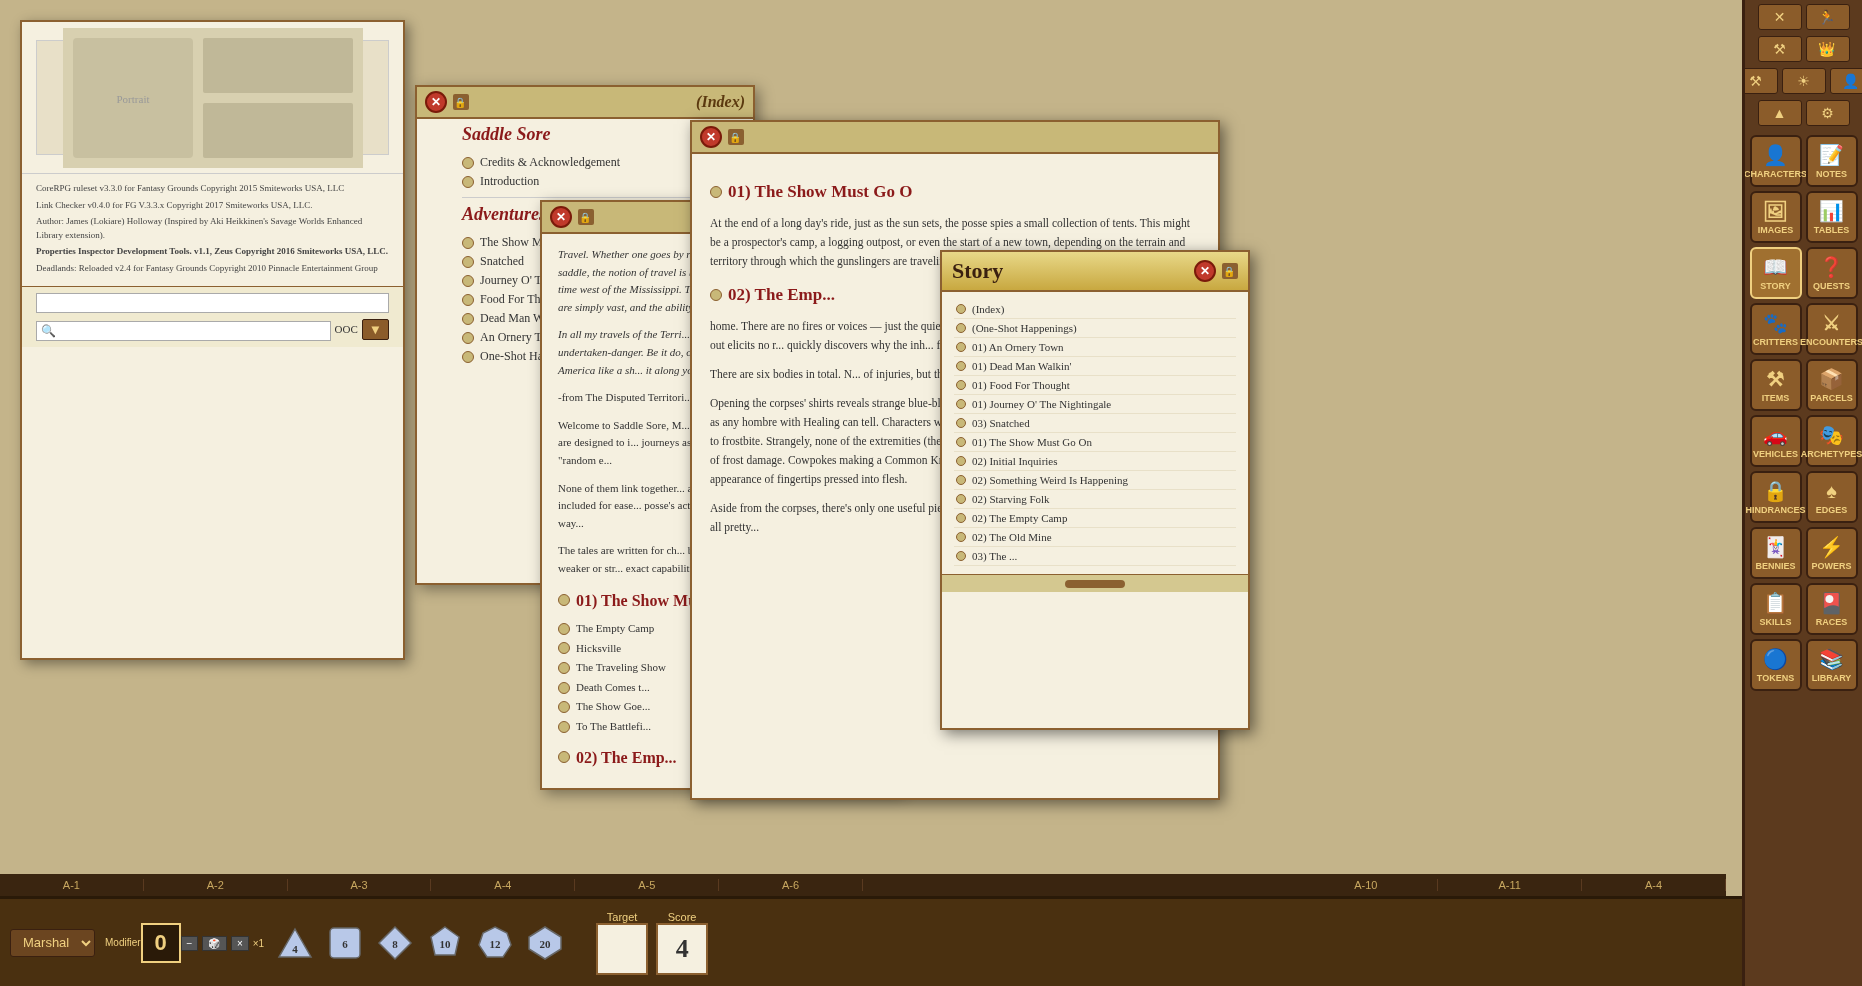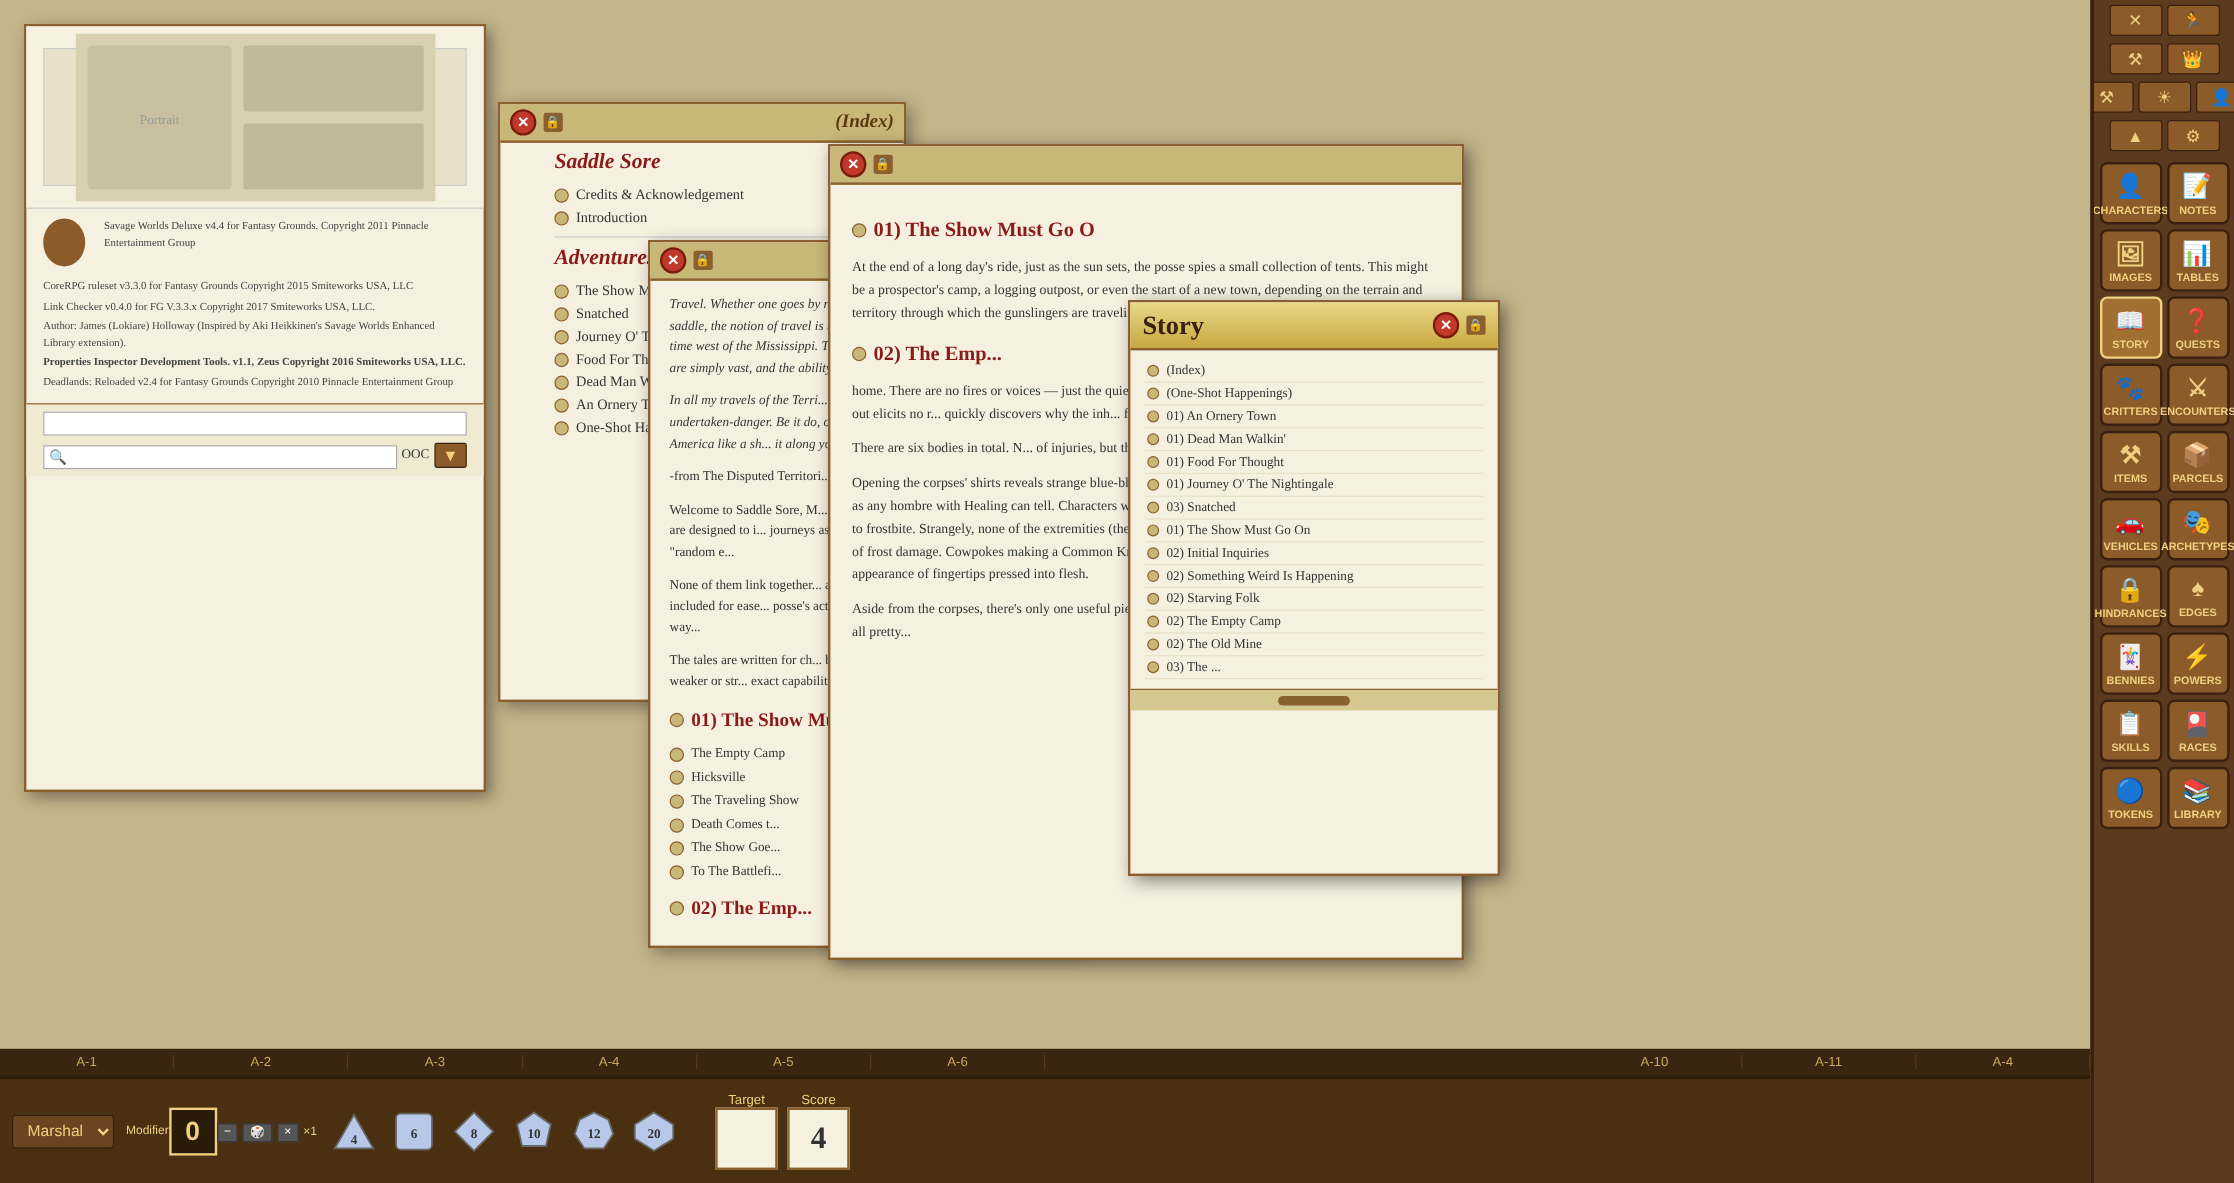--- a/index.html
+++ b/index.html
@@ -164,21 +164,21 @@
       display: flex; align-items: center; justify-content: center;
       font-size: 26px;
       font-weight: bold;
       color: #333;
     }
 
     
     .slot-labels {
       position: absolute;
       bottom: 90px;
-      left: 0; right: 120px;
+      left: 0; right: 136px;
       height: 22px;
       background: #3a2510;
       display: flex;
       align-items: center;
     }
 
     .slot-label {
       flex: 1;
       text-align: center;
       color: #c8a860;
@@ -532,26 +532,20 @@
         <svg width="300" height="140" viewBox="0 0 300 140">
           <rect width="300" height="140" fill="#d8d0b0"></rect>
           <rect x="10" y="10" width="120" height="120" fill="#c8c0a0" rx="4"></rect>
           <rect x="140" y="10" width="150" height="55" fill="#c0b898" rx="2"></rect>
           <rect x="140" y="75" width="150" height="55" fill="#c0b898" rx="2"></rect>
           <text x="70" y="75" fill="#999" font-size="11" text-anchor="middle">Portrait</text>
         </svg>
       </div>
     </div>
     <div class="newspaper-credits">
-      <div style="display:flex; align-items:flex-start; gap:8px; margin-bottom:6px;">
-        <div class="cred-logo"></div>
-        <div style="font-size:9px; line-height:1.5;">
-          <span>Savage Worlds Deluxe v4.4 for Fantasy Grounds. Copyright 2011 Pinnacle Entertainment Group</span>
-        </div>
-      </div>
       <div style="margin-bottom:3px;">CoreRPG ruleset v3.3.0 for Fantasy Grounds Copyright 2015 Smiteworks USA, LLC</div>
       <div style="margin-bottom:3px;">Link Checker v0.4.0 for FG V.3.3.x Copyright 2017 Smiteworks USA, LLC.</div>
       <div style="margin-bottom:3px;">Author: James (Lokiare) Holloway (Inspired by Aki Heikkinen's Savage Worlds Enhanced Library extension).</div>
       <div style="margin-bottom:3px;font-weight:bold;">Properties Inspector Development Tools. v1.1, Zeus Copyright 2016 Smiteworks USA, LLC.</div>
       <div style="margin-bottom:3px;">Deadlands: Reloaded v2.4 for Fantasy Grounds Copyright 2010 Pinnacle Entertainment Group</div>
     </div>
     <div class="newspaper-footer">
       <input type="text" class="footer-input" placeholder="" style="">
       <div style="margin-top:4px; display:flex; align-items:center; gap:4px;">
         <input type="text" class="footer-search" placeholder="🔍" style="">

